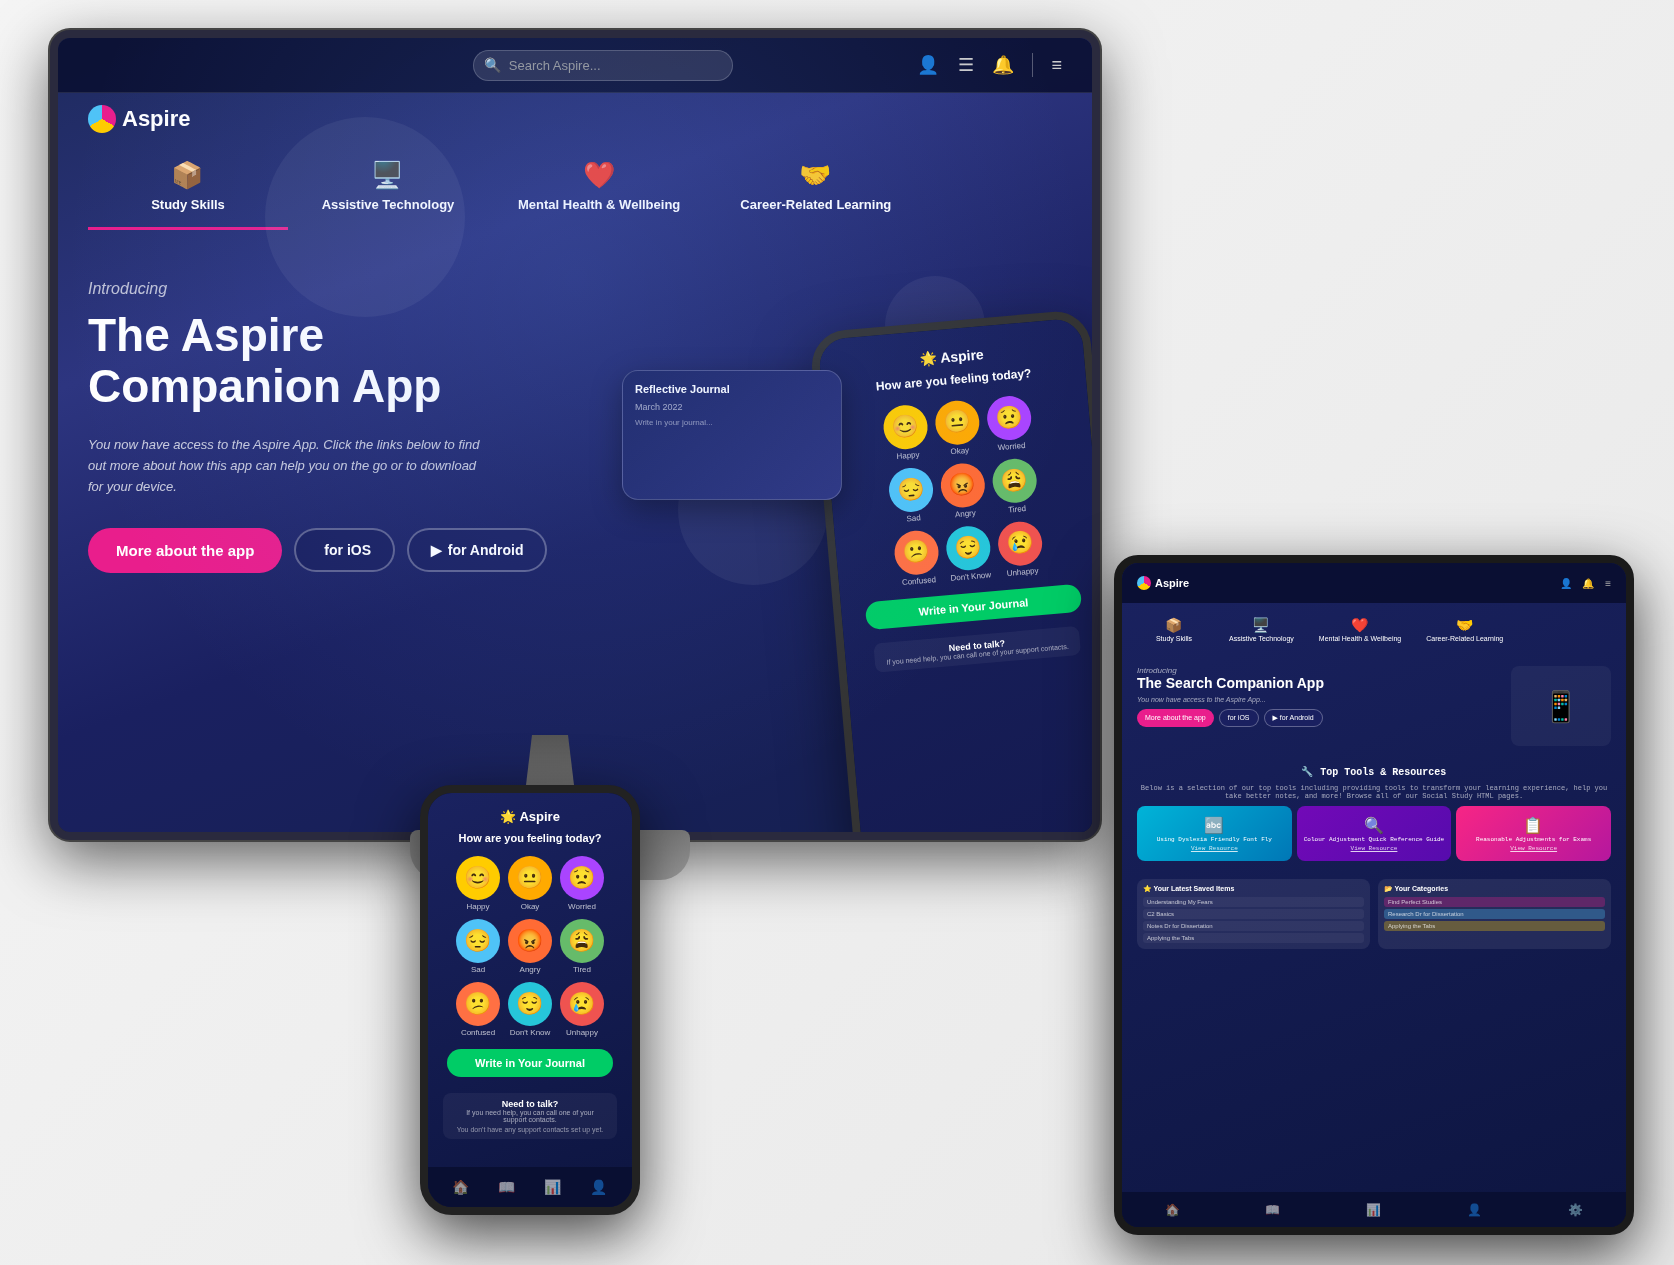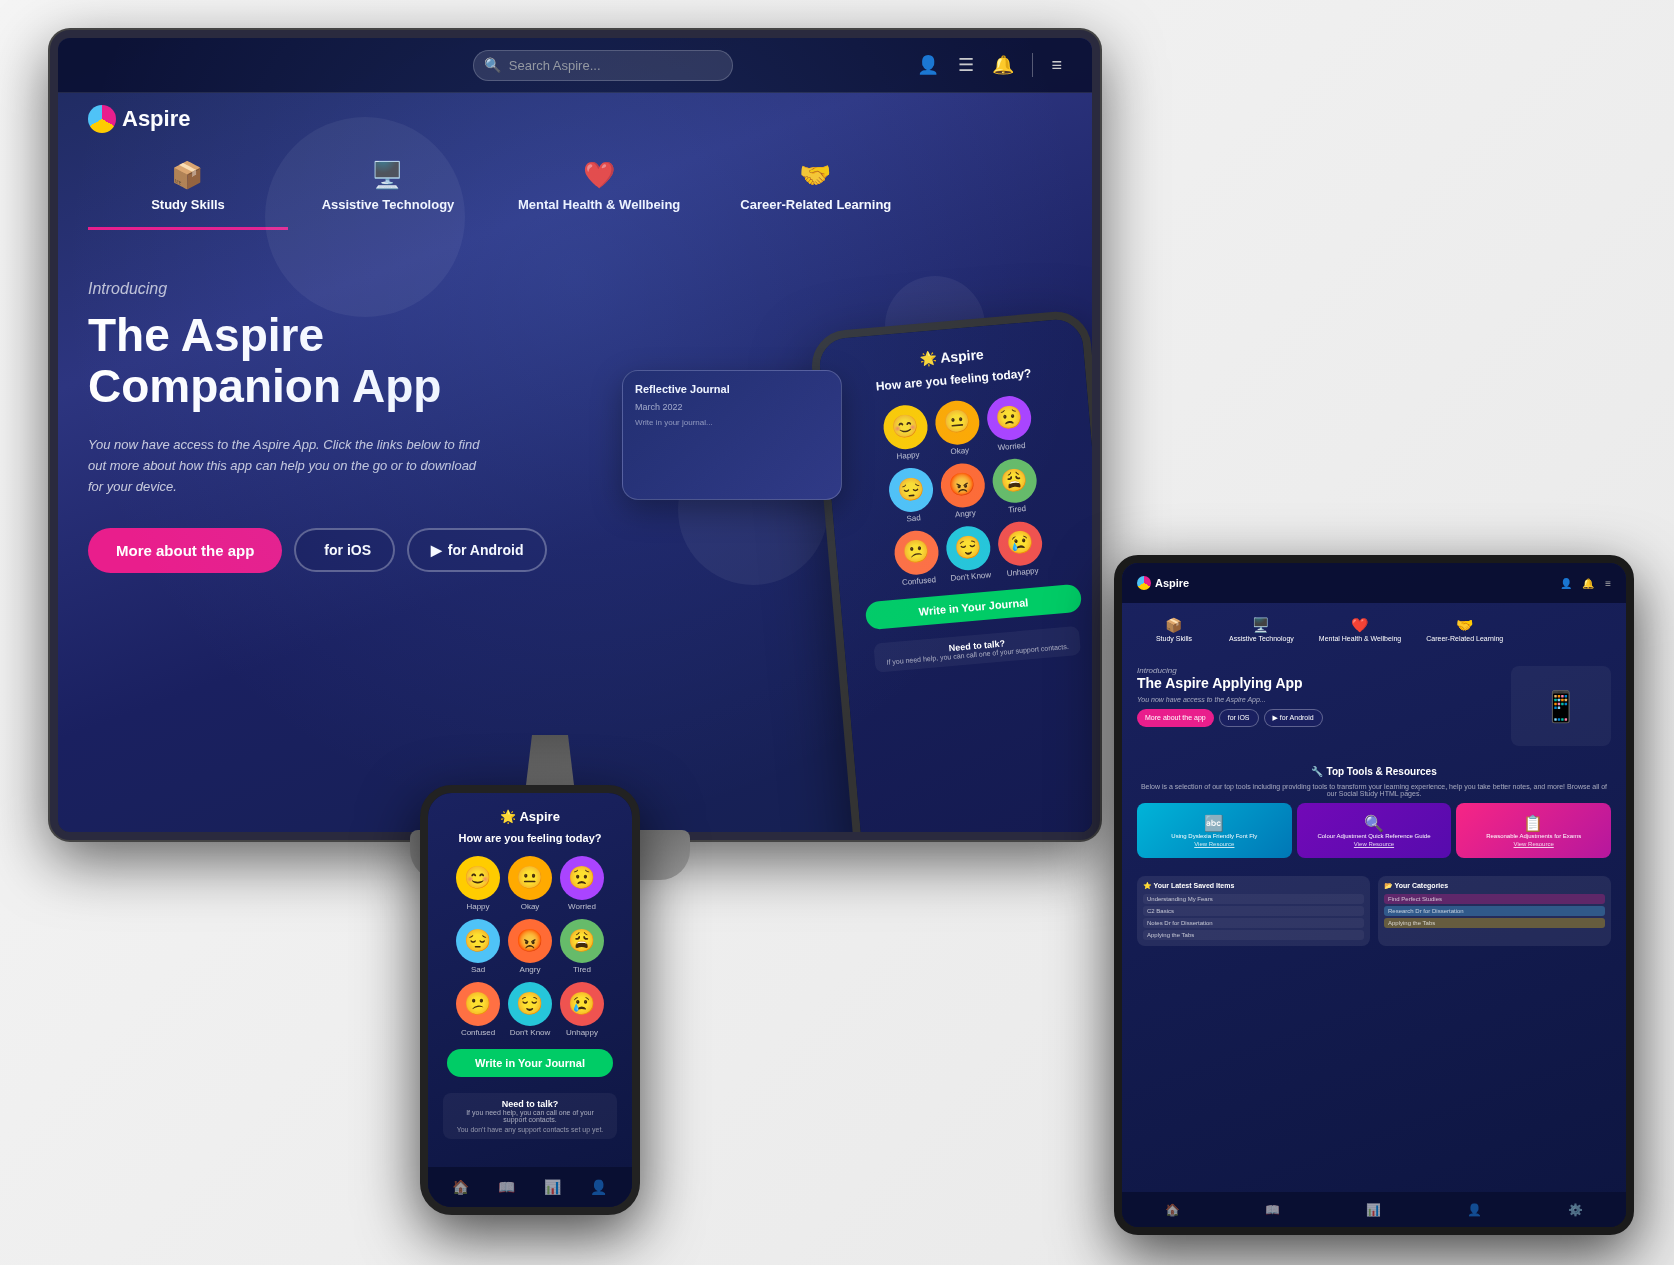--- a/index.html
+++ b/index.html
@@ -461,20 +461,21 @@
       background: rgba(255,255,255,0.05);
       border-radius: 8px;
       display: flex;
       align-items: center;
       justify-content: center;
       font-size: 30px;
     }
 
     .tablet-tools-section {
       padding: 10px 15px;
+      font-family: Liberation Mono, monospace;
     }
 
     .tablet-tools-title {
       color: white;
       font-size: 10px;
       font-weight: bold;
       text-align: center;
       margin-bottom: 6px;
     }
 
@@ -870,21 +871,21 @@
         </div>
         <div class="tablet-cat">
           <span class="tablet-cat-icon">🤝</span>
           <span class="tablet-cat-label">Career-Related Learning</span>
         </div>
       </div>
 
       <div class="tablet-hero">
         <div class="tablet-hero-text">
           <div class="tablet-intro">Introducing</div>
-          <div class="tablet-title">The Aspire Applying App</div>
+          <div class="tablet-title">The Search Companion App</div>
           <div style="color:rgba(255,255,255,0.6);font-size:7px;margin-top:4px;font-style:italic;">You now have access to the Aspire App...</div>
           <div style="display:flex;gap:5px;margin-top:6px;">
             <button style="background:#e91e8c;color:white;border:none;border-radius:10px;padding:4px 8px;font-size:7px;cursor:pointer;">More about the app</button>
             <button style="background:#1a2060;color:white;border:1px solid rgba(255,255,255,0.3);border-radius:10px;padding:4px 8px;font-size:7px;cursor:pointer;"> for iOS</button>
             <button style="background:#1a2060;color:white;border:1px solid rgba(255,255,255,0.3);border-radius:10px;padding:4px 8px;font-size:7px;cursor:pointer;">▶ for Android</button>
           </div>
         </div>
         <div class="tablet-hero-img">📱</div>
       </div>
 

